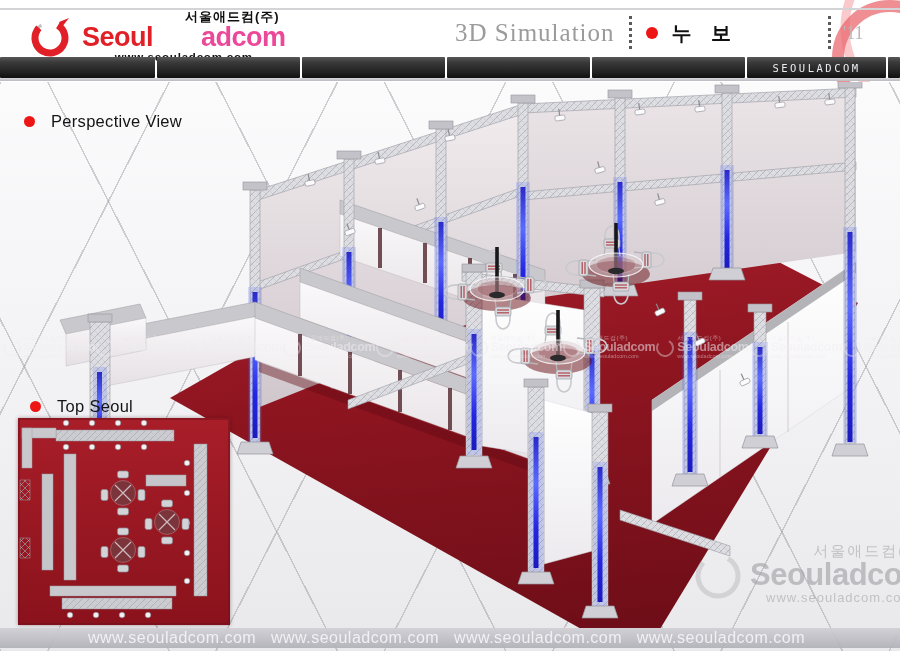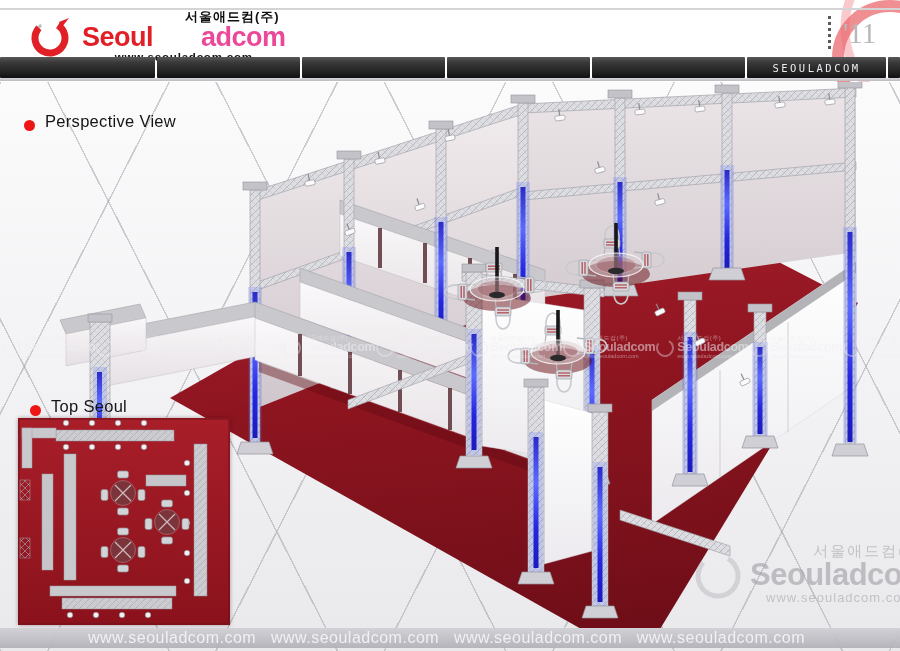--- a/index.html
+++ b/index.html
@@ -13,40 +13,40 @@
   .logo-brand{font-size:27px;font-weight:bold;letter-spacing:-0.5px;margin:1px 0;}
   .logo-brand .red{color:#e0202а;color:#e02026;}
   .logo-brand .blk{color:#ec4899;margin-left:48px;}
   .logo-url{font-size:11.5px;font-weight:bold;color:#141414;letter-spacing:0.8px;text-align:center;}
   #hdr-center{position:absolute;left:455px;top:16px;display:flex;align-items:center;gap:14px;z-index:11;}
   .hdr-title{font-family:"Liberation Serif",serif;font-size:25px;color:#9b9b9b;letter-spacing:1px;}
   .dotsep{width:3px;height:34px;background:repeating-linear-gradient(180deg,#5a5a5a 0 3px,transparent 3px 6px);}
   .red-dot{width:12px;height:12px;border-radius:50%;background:#ee1515;}
   .hdr-client{font-size:20px;font-weight:bold;color:#101010;letter-spacing:7px;}
   #hdr-year{position:absolute;left:828px;top:16px;display:flex;align-items:center;gap:12px;z-index:11;}
-  .hdr-year-txt{font-family:"Liberation Serif",serif;font-size:29px;color:#b8b8b8;}
+  .hdr-year-txt{font-family:"Liberation Serif",serif;font-size:18px;color:#b8b8b8;}
   #hdr-swoosh{position:absolute;right:0;top:0;width:120px;height:82px;z-index:9;overflow:hidden;}
   
   #bar{position:absolute;top:57px;left:0;width:900px;height:21px;display:flex;gap:2px;z-index:12;}
   .barseg{height:21px;border-radius:1px;background:linear-gradient(180deg,#585858 0%,#3a3a3a 25%,#232323 70%,#101010 100%);}
   .barseg.lbl{display:flex;align-items:center;justify-content:center;
       font-family:"DejaVu Sans Mono",monospace;font-size:10.5px;letter-spacing:2.5px;color:#ececf0;}
   #barline{position:absolute;top:78px;left:0;width:900px;height:3px;
       background:linear-gradient(180deg,#d8d8dc,#b9b9bf);z-index:12;}
   
   #floor{position:absolute;top:82px;left:0;width:900px;height:569px;z-index:1;
     background-image:
       repeating-linear-gradient(63deg,rgba(150,150,158,.45) 0 1.5px,transparent 1.5px 150px),
       repeating-linear-gradient(117deg,rgba(150,150,158,.45) 0 1.5px,transparent 1.5px 150px),
       linear-gradient(180deg,#fbfbfc 0%,#f2f2f4 55%,#e9e9ec 100%);}
   #scene{position:absolute;top:82px;left:0;z-index:3;}
   #goodtext{position:absolute;top:84px;right:5px;z-index:4;font-family:"Liberation Serif",serif;
       font-weight:bold;font-size:26px;letter-spacing:3px;color:#c9c7c9;opacity:.8;}
   
-  .viewlabel{position:absolute;display:flex;align-items:flex-end;gap:10px;z-index:7;}
+  .viewlabel{position:absolute;display:flex;align-items:center;gap:16px;z-index:7;}
   .viewlabel .dot{width:11px;height:11px;border-radius:50%;background:#ee1515;}
   .viewlabel .txt{font-size:16.5px;color:#141414;letter-spacing:.3px;}
   #lbl-persp{left:24px;top:112px;}
   #lbl-top{left:30px;top:397px;}
   
   #wmband{position:absolute;top:332px;left:0;width:900px;height:30px;display:flex;
       justify-content:space-between;padding:0 2px;z-index:5;opacity:.55;}
   .wm{display:flex;align-items:center;gap:2px;}
   .wm-txt{display:flex;flex-direction:column;line-height:1;}
   .wm-kr{font-size:6px;color:rgba(238,232,236,.9);letter-spacing:.5px;}
@@ -96,20 +96,26 @@
       <circle cx="24" cy="25" r="15" fill="none" stroke="#e02026" stroke-width="7" stroke-dasharray="73 22" transform="rotate(-58 24 25)"></circle>
       <path d="M33,9 L43,5 L36,14 Z" fill="#e02026"></path>
     </svg>
     <div class="txt">
       <span class="logo-kr">서울애드컴(주)</span>
       <span class="logo-brand"><span class="red">Seoul</span><span class="blk">adcom</span></span>
       <span class="logo-url">www.seouladcom.com</span>
     </div>
   </div>
 
+  <div id="hdr-center">
+    <span class="hdr-title">3D Simulation</span>
+    <span class="dotsep"></span>
+    <span class="red-dot"></span>
+    <span class="hdr-client">누 보</span>
+  </div>
   <div id="hdr-year">
     <span class="dotsep"></span>
     <span class="hdr-year-txt">'11</span>
   </div>
 
   <div id="bar">
     <div class="barseg" style="width:155px"></div>
     <div class="barseg" style="width:143px"></div>
     <div class="barseg" style="width:143px"></div>
     <div class="barseg" style="width:143px"></div>

